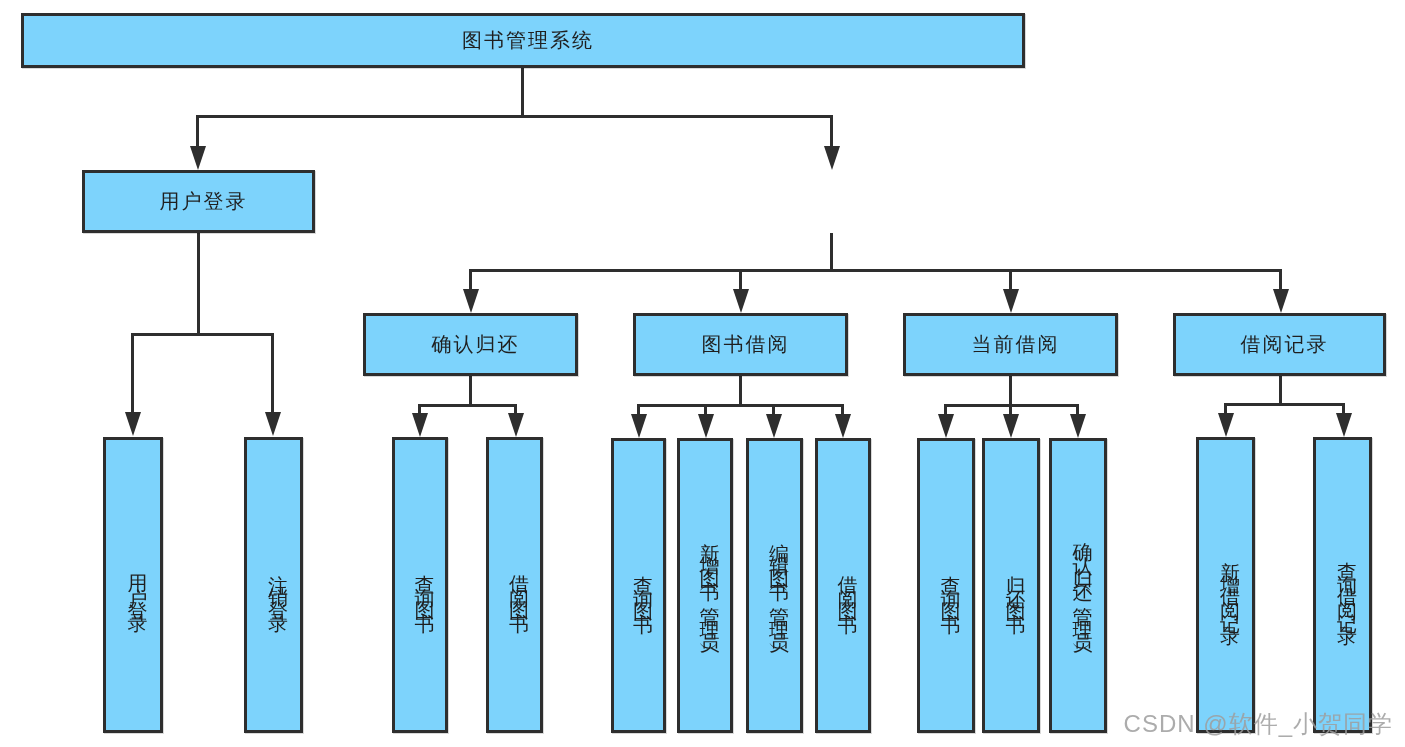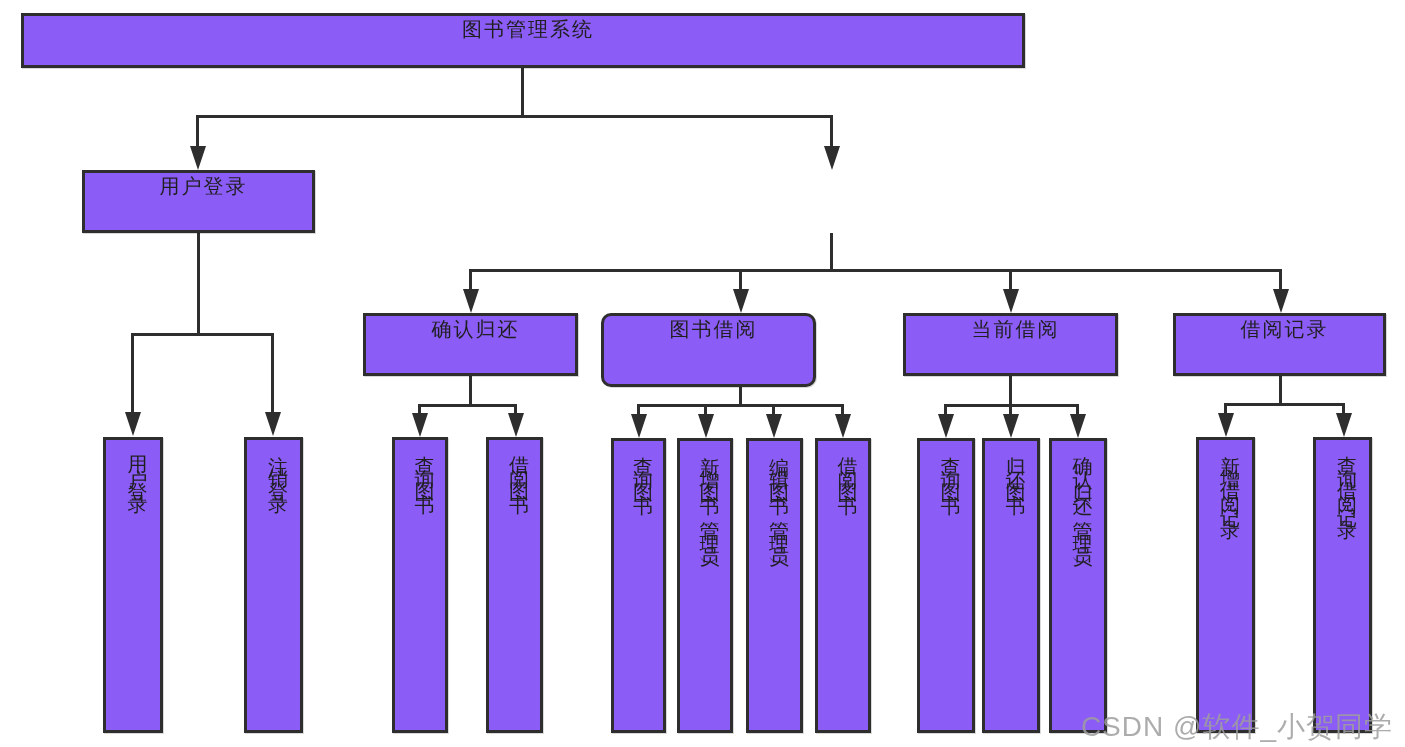--- a/index.html
+++ b/index.html
@@ -8,22 +8,23 @@
     position: relative;
     width: 1405px;
     height: 747px;
     background: #ffffff;
     overflow: hidden;
   }
   .box {
     position: absolute;
     box-sizing: border-box;
     border: 3px solid #2e2e2e;
-    background: #8b5cf6;
+    background: #7dd3fc;
     display: flex;
+    align-items: center;
     justify-content: center;
     font-size: 20px;
     letter-spacing: 2px;
     box-shadow: 1px 1px 0 rgba(0,0,0,0.15);
     z-index: 2;
     padding-left: 10px;
   }
   .vbox .vtext {
     writing-mode: vertical-rl;
     text-orientation: mixed;
@@ -43,21 +44,21 @@
     height: 0;
     border-left: 8px solid transparent;
     border-right: 8px solid transparent;
     border-top: 24px solid #2e2e2e;
     z-index: 1;
   }
   .watermark {
     position: absolute;
     right: 12px;
     top: 708px;
-    font-size: 28px;
+    font-size: 24px;
     color: rgba(158,158,158,0.85);
     letter-spacing: 1px;
     z-index: 5;
     white-space: nowrap;
   }
 </style>
 </head>
 <body>
 
 <div class="canvas">
@@ -91,21 +92,21 @@
   <div class="line" style="left:1009px; top:269px; width:3px; height:22px;"></div>
   <div class="line" style="left:1279px; top:269px; width:3px; height:22px;"></div>
   <div class="arrow" style="left:463px; top:289px;"></div>
   <div class="arrow" style="left:733px; top:289px;"></div>
   <div class="arrow" style="left:1003px; top:289px;"></div>
   <div class="arrow" style="left:1273px; top:289px;"></div>
 
   <div class="box" style="left:363px; top:313px; width:215px; height:63px;">
     <span>确认归还</span>
   </div>
-  <div class="box" style="left:601px; top:313px; width:215px; height:74px;border-radius:10px;">
+  <div class="box" style="left:633px; top:313px; width:215px; height:63px;">
     <span>图书借阅</span>
   </div>
   <div class="box" style="left:903px; top:313px; width:215px; height:63px;">
     <span>当前借阅</span>
   </div>
   <div class="box" style="left:1173px; top:313px; width:213px; height:63px;">
     <span>借阅记录</span>
   </div>
 
   <div class="line" style="left:469px; top:376px; width:3px; height:31px;"></div>

